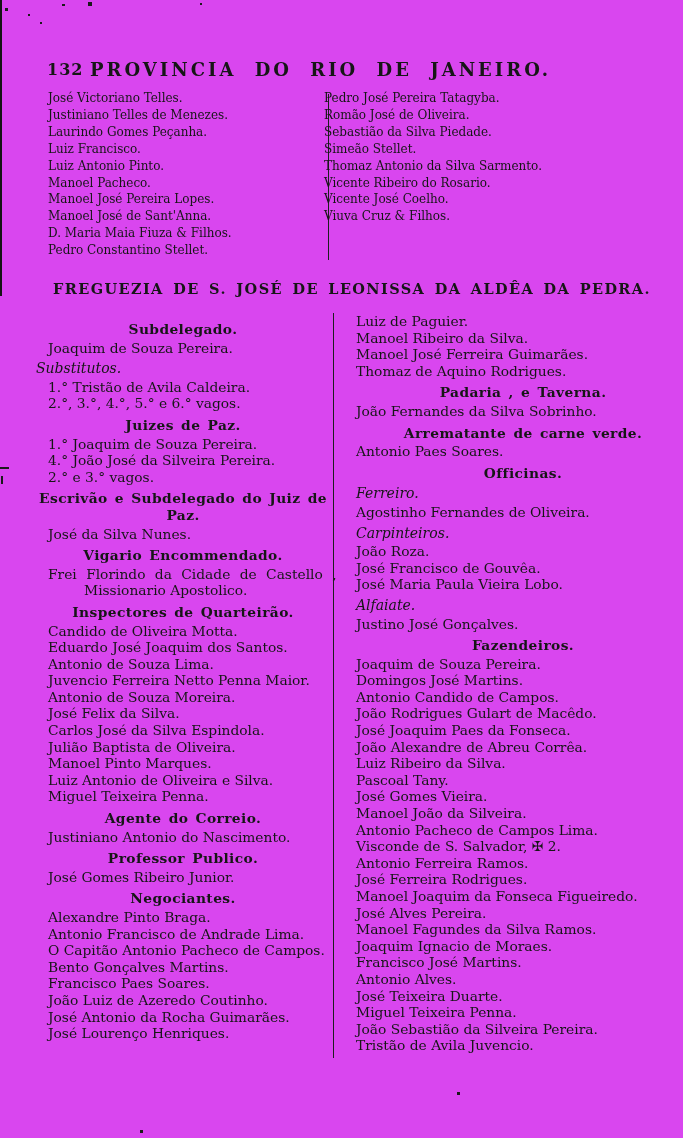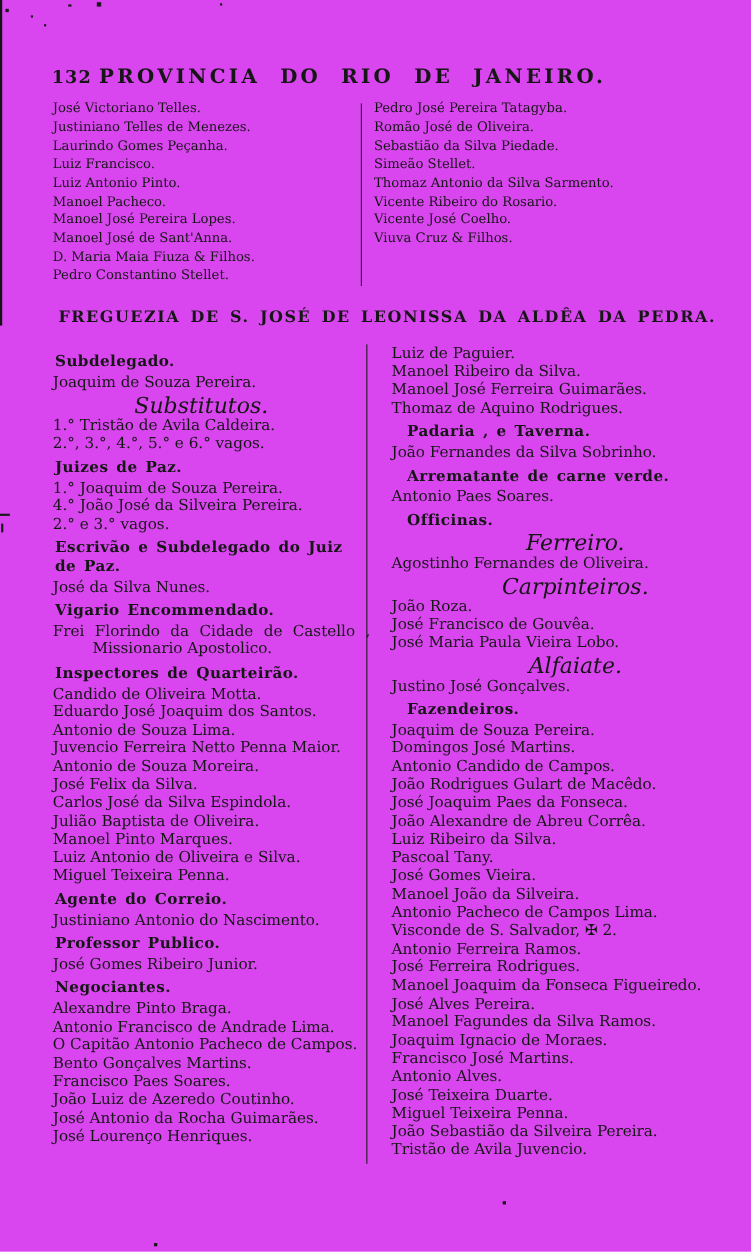--- a/index.html
+++ b/index.html
@@ -13,39 +13,39 @@
   }
   .page{position:absolute;inset:0;background:#d946ef;}
 
   
   .pageno{position:absolute;left:47px;top:60px;font-weight:bold;font-size:16px;letter-spacing:1px;}
   .title{position:absolute;left:90px;top:59px;width:490px;text-align:left;
          font-weight:bold;font-size:18px;letter-spacing:3px;word-spacing:9px;white-space:nowrap;}
 
   
   .toplist-left{position:absolute;left:48px;top:90px;width:278px;}
-  .toplist-right{position:absolute;left:340px;top:90px;width:336px;}
+  .toplist-right{position:absolute;left:324px;top:90px;width:336px;}
   .row{font-size:12px;line-height:16.9px;white-space:nowrap;}
 
   .vdiv1{position:absolute;left:328px;top:94px;width:1px;height:166px;background:#1d1d1d;}
 
   
   .section-heading{position:absolute;left:22px;top:280px;width:660px;text-align:center;
                    font-weight:bold;font-size:14.5px;letter-spacing:1.4px;word-spacing:3px;white-space:nowrap;}
 
   
   .vdiv2{position:absolute;left:333px;top:313px;width:1px;height:745px;background:#1d1d1d;}
   .col-left{position:absolute;left:36px;top:316px;width:294px;}
   .col-right{position:absolute;left:356px;top:313px;width:334px;}
 
   .n{font-size:13.8px;line-height:16.6px;white-space:nowrap;}
   .col-left .n{padding-left:12px;}
-  .h{font-weight:bold;text-align:left;font-size:13.8px;line-height:16.6px;
-     margin:5px 14px 2px;letter-spacing:0.4px;word-spacing:2px;}
-  .i{font-style:italic;text-align:center;font-size:20px;line-height:16.6px;margin:4px 0 2px;}
+  .h{font-weight:bold;text-align:center;font-size:13.8px;line-height:16.6px;
+     margin:5px 0 2px;letter-spacing:0.4px;word-spacing:2px;}
+  .i{font-style:italic;text-align:left;font-size:14px;line-height:16.6px;margin:4px 0 2px;}
   .w{word-spacing:5px;}
   .col-left .n.c{padding-left:48px;}
 
   
   .edge-strip{position:absolute;left:0;top:0;width:2px;height:296px;background:#141414;}
   .speck{position:absolute;background:#1a1a1a;}
 </style>
 </head>
 <body>
 

